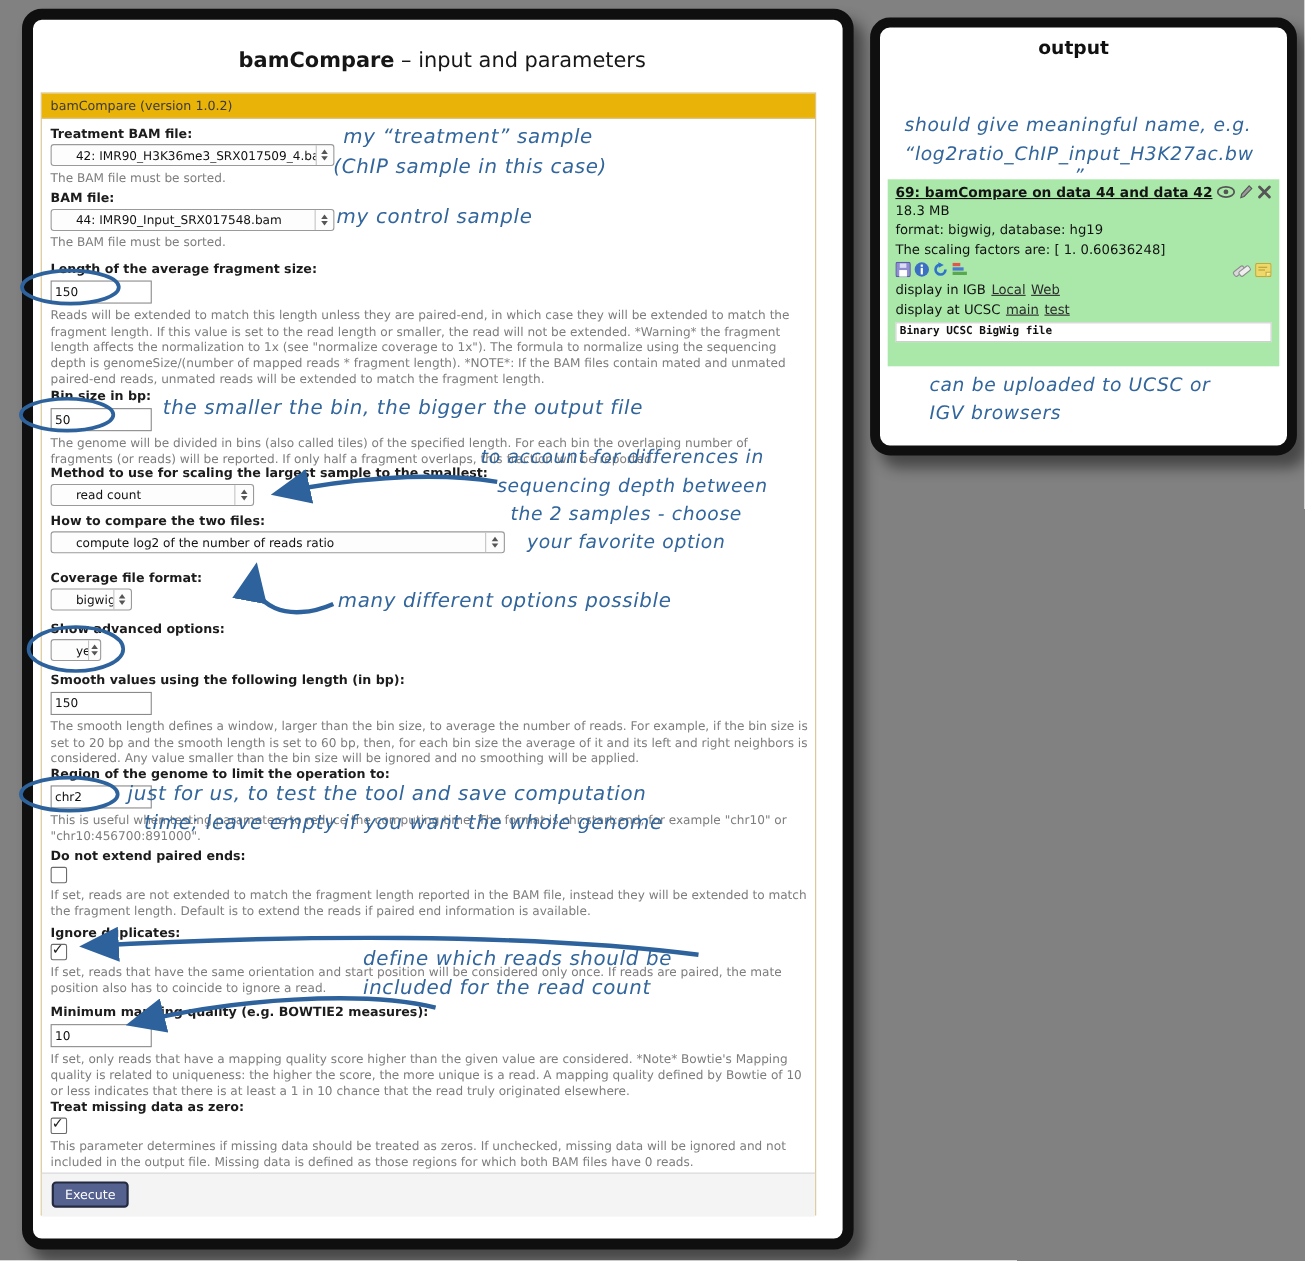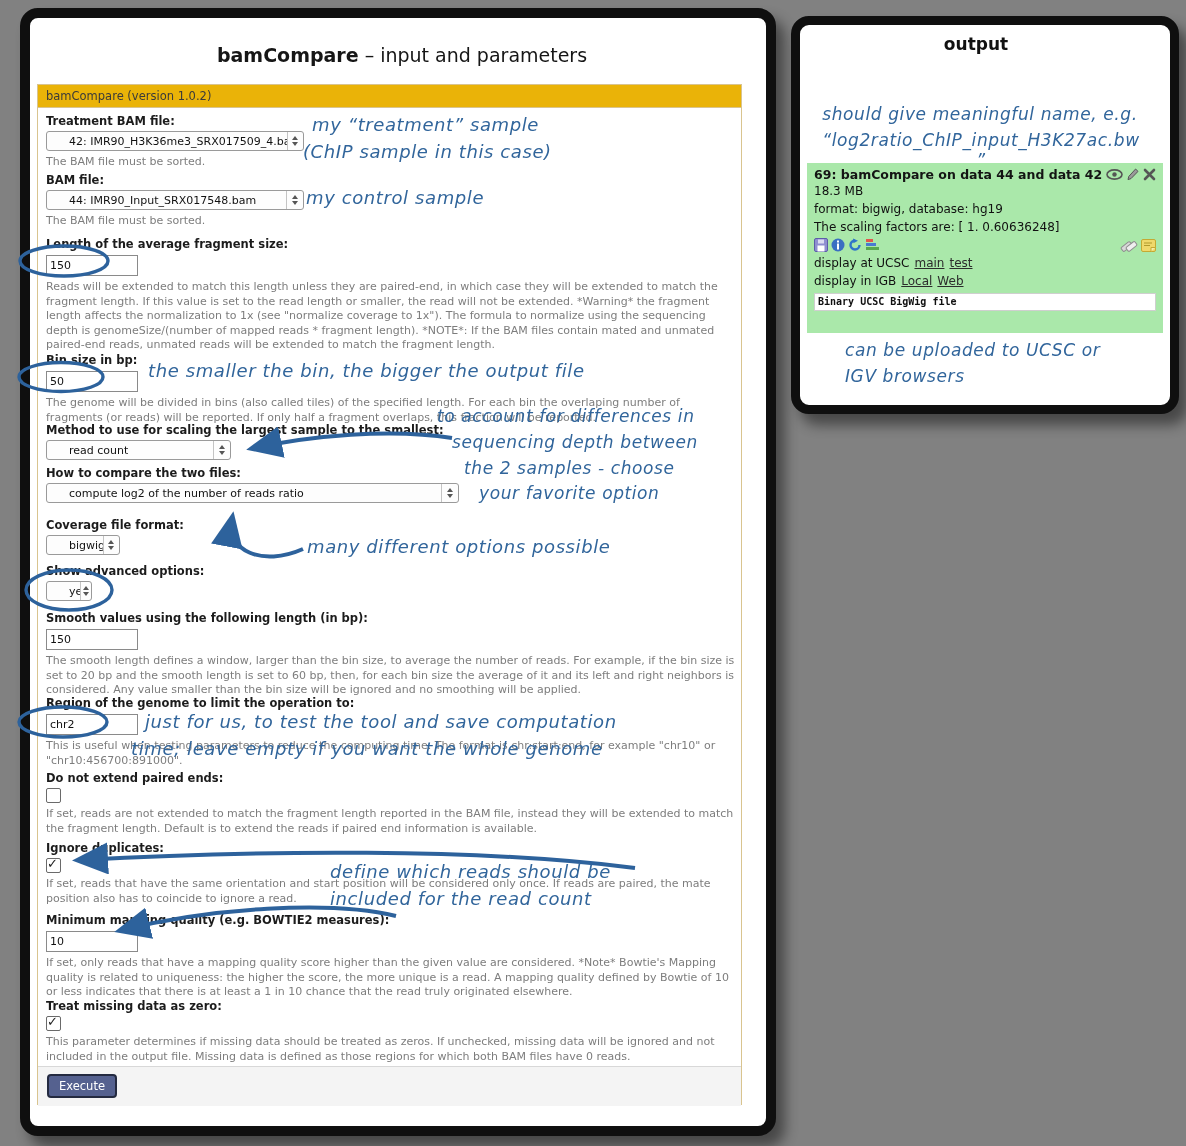--- a/index.html
+++ b/index.html
@@ -56,21 +56,21 @@
       color:#31659b;font-size:17px;letter-spacing:.6px;white-space:nowrap;}
   .hw18{font-size:18px;}
   .hw-center{text-align:center;white-space:normal;}
 
   
   .out-title{position:absolute;left:791px;top:34px;width:370px;text-align:center;
              font-size:17px;font-weight:bold;color:#111;}
   .dataset{position:absolute;left:807px;top:163px;width:356px;height:170px;background:#aae8aa;
            box-sizing:border-box;padding:4px 7px;font-size:12px;color:#111;}
   .ds-titlerow{display:flex;align-items:center;gap:4px;}
-  .ds-title{font-weight:bold;font-size:12.5px;color:#141414;
+  .ds-title{font-weight:bold;text-decoration:underline;font-size:12.5px;color:#141414;
             cursor:pointer;white-space:nowrap;}
   .ds-line{line-height:18px;}
   .ds-icons{display:flex;align-items:center;gap:3px;height:18px;}
   .ds-icons .spacer{flex:1;}
   .ds-link{color:#2c2c2c;text-decoration:underline;cursor:pointer;margin-left:5px;}
   .peek{background:#fff;border:1px solid #cfcfcf;margin-top:3px;height:14px;line-height:14px;
         font-family:"DejaVu Sans Mono",monospace;font-size:10px;font-weight:bold;color:#101010;
         padding:1px 3px;white-space:nowrap;overflow:hidden;}
   .ico{display:inline-flex;cursor:pointer;}
 
@@ -220,21 +220,21 @@
 
   <div class="hw hw18" style="left:312px;top:114px">my “treatment” sample</div>
   <div class="hw hw18" style="left:303px;top:141px">(ChIP sample in this case)</div>
   <div class="hw hw18" style="left:306px;top:187px">my control sample</div>
   <div class="hw hw18" style="left:148px;top:360px">the smaller the bin, the bigger the output file</div>
   <div class="hw" style="left:437px;top:406px">to account for differences in</div>
   <div class="hw" style="left:452px;top:432px">sequencing depth between</div>
   <div class="hw" style="left:464px;top:458px">the 2 samples - choose</div>
   <div class="hw" style="left:479px;top:483px">your favorite option</div>
   <div class="hw hw18" style="left:307px;top:536px">many different options possible</div>
-  <div class="hw hw18" style="left:145px;top:711px">just for us, to test the tool and save computation</div>
+  <div class="hw hw18" style="left:116px;top:711px">just for us, to test the tool and save computation</div>
   <div class="hw hw18" style="left:131px;top:738px">time; leave empty if you want the whole genome</div>
   <div class="hw hw18" style="left:330px;top:861px">define which reads should be</div>
   <div class="hw hw18" style="left:330px;top:888px">included for the read count</div>
 
   <div class="frame frame-output"></div>
   <div class="out-title">output</div>
 
   <div class="hw hw-center" style="left:800px;top:104px;width:360px">should give meaningful name, e.g.</div>
   <div class="hw hw-center" style="left:796px;top:130px;width:370px">“log2ratio_ChIP_input_H3K27ac.bw</div>
   <div class="hw hw-center" style="left:796px;top:150px;width:370px">”</div>
@@ -301,24 +301,24 @@
       </span>
       <span class="ico">
         <svg width="15" height="13" viewBox="0 0 15 13">
             <rect x="0.5" y="0.5" width="14" height="12" rx="1.5" fill="#efd86b" stroke="#c4a933"></rect>
             <path d="M10,12.5 L10,8.5 L14.5,8.5" fill="#f7ecb0" stroke="#c4a933"></path>
             <path d="M3,4 h8 M3,6.5 h6" stroke="#b09a2e" stroke-width="1"></path>
           </svg>
       </span>
     </div>
     <div class="ds-line">
+      <span>display in IGB</span><a class="ds-link">Local</a><a class="ds-link">Web</a>
+    </div>
+    <div class="ds-line">
       <span>display at UCSC</span><a class="ds-link">main</a><a class="ds-link">test</a>
-    </div>
-    <div class="ds-line">
-      <span>display in IGB</span><a class="ds-link">Local</a><a class="ds-link">Web</a>
     </div>
     <div class="peek">Binary UCSC BigWig file</div>
   </div>
 
   <div class="hw" style="left:845px;top:340px">can be uploaded to UCSC or</div>
   <div class="hw" style="left:845px;top:366px">IGV browsers</div>
 
   <svg class="overlay" width="1186" height="1146" viewBox="0 0 1186 1146">
     <defs>
       <marker id="ah" markerWidth="9" markerHeight="8" refX="7" refY="4" orient="auto">

